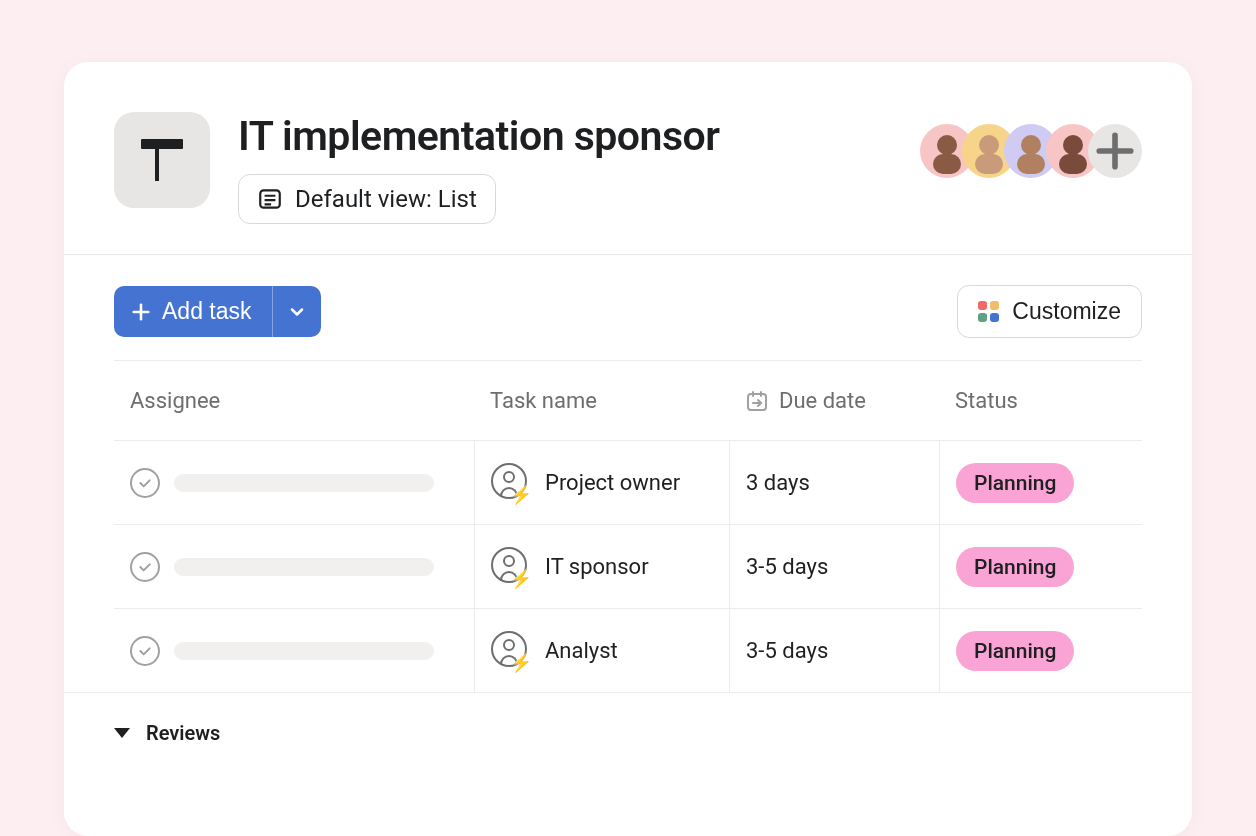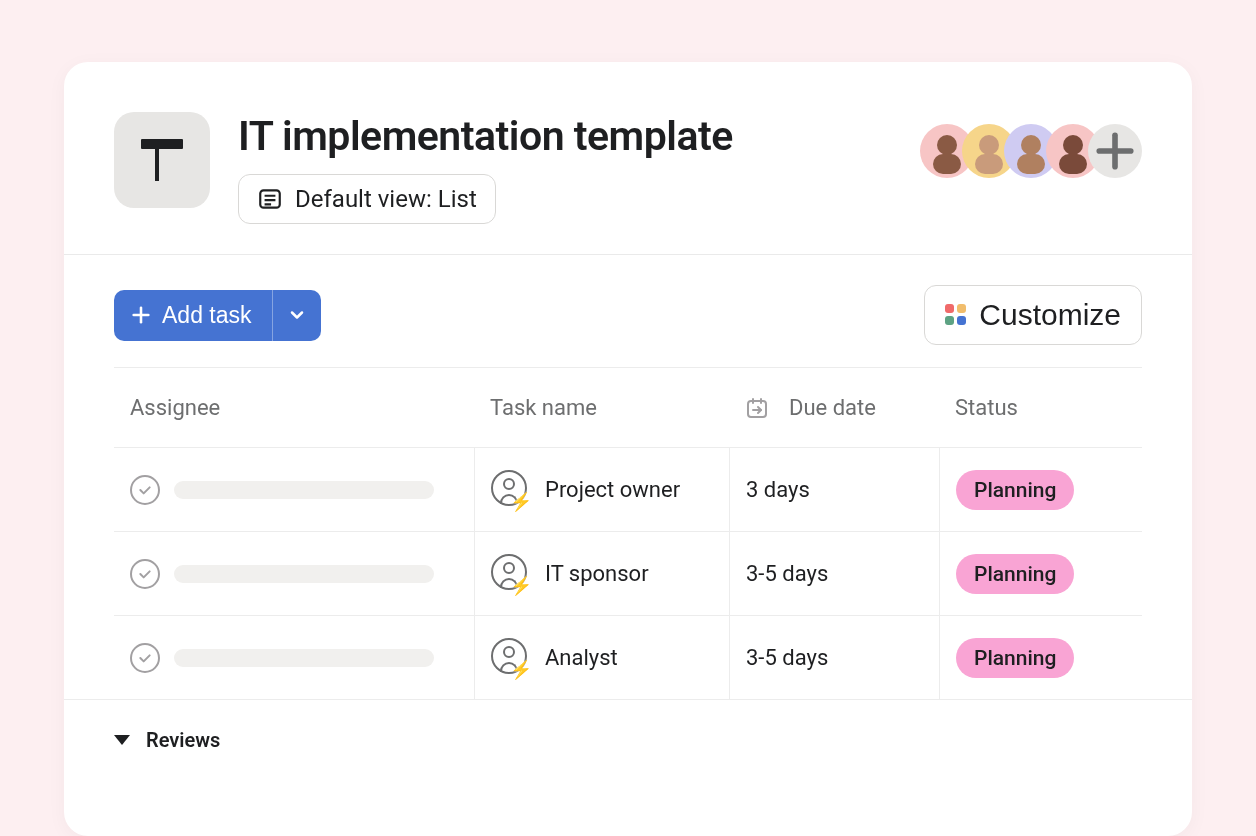--- a/index.html
+++ b/index.html
@@ -131,21 +131,21 @@
     display: flex;
     align-items: center;
   }
   .btn-dropdown svg { width: 20px; height: 20px; }
   .spacer { flex: 1; }
   .btn-customize {
     background: #fff;
     border: 1px solid #D9D8D6;
     border-radius: 12px;
     padding: 12px 20px;
-    font-size: 30px;
+    font-size: 23px;
     color: #1E1F21;
     display: flex;
     align-items: center;
     gap: 12px;
     cursor: pointer;
   }
   .dots {
     display: grid;
     grid-template-columns: 10px 10px;
     grid-template-rows: 10px 10px;
@@ -176,21 +176,21 @@
     font-size: 22px;
     color: #1E1F21;
     display: flex;
     align-items: center;
     gap: 14px;
     height: 100%;
   }
   .row:not(.head) .cell + .cell {
     border-left: 1px solid #ECECEC;
   }
-  .cell.head-due { gap: 20px; color:#6D6E6F; }
+  .cell.head-due { gap: 10px; color:#6D6E6F; }
   .cell.head-due svg { width: 24px; height: 24px; color: #A2A0A2; }
   .check {
     width: 30px; height: 30px;
     border: 2px solid #A2A0A2;
     border-radius: 50%;
     display: flex; align-items: center; justify-content: center;
     flex-shrink: 0;
   }
   .check svg { width: 16px; height: 16px; color: #A2A0A2; }
   .placeholder {
@@ -259,21 +259,21 @@
 <div class="card">
 
   <div class="header">
     <div class="template-icon">
       <div class="shape">
         <div class="bar"></div>
         <div class="line"></div>
       </div>
     </div>
     <div class="header-main">
-      <h1 class="title">IT implementation template</h1>
+      <h1 class="title">IT implementation sponsor</h1>
       <div class="view-chip">
         <svg viewBox="0 0 24 24" fill="none" stroke="#1E1F21" stroke-width="2">
           <rect x="3" y="4" width="18" height="16" rx="3"></rect>
           <line x1="7" y1="9" x2="17" y2="9"></line>
           <line x1="7" y1="13" x2="17" y2="13"></line>
           <line x1="7" y1="17" x2="13" y2="17"></line>
         </svg>
         <span>Default view: List</span>
       </div>
     </div>

